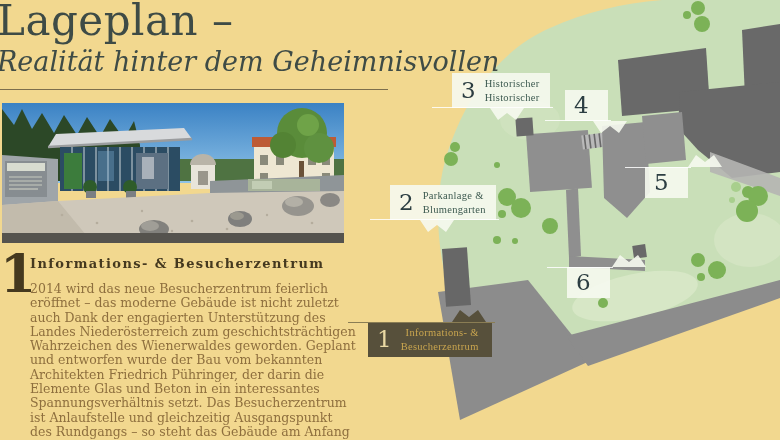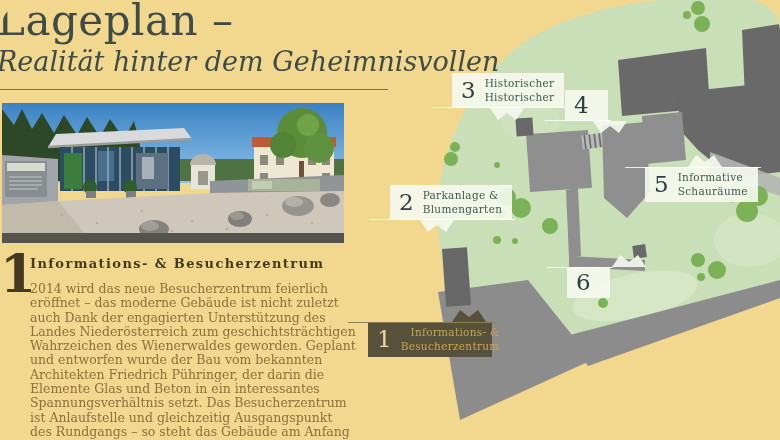--- a/index.html
+++ b/index.html
@@ -2,21 +2,21 @@
 <html><head>
 <meta charset="utf-8">
 <style>
   html,body{margin:0;padding:0;}
   body{
     width:780px;height:440px;overflow:hidden;
     background:#f2d88f;
     font-family:"DejaVu Serif", serif;
     position:relative;
   }
-  .stage{position:relative;width:780px;height:440px;overflow:hidden;border-radius:32px;}
+  .stage{position:relative;width:780px;height:440px;overflow:hidden;}
 
   
   .hdr{position:absolute;left:0;top:0;width:400px;z-index:2;}
   .hdr h1{
     margin:0;position:absolute;left:-3px;top:-4px;
     font-size:42px;font-weight:normal;letter-spacing:.5px;
     color:#3e4b46;white-space:nowrap;
   }
   .hdr h2{
     margin:0;position:absolute;left:-3px;top:46px;
@@ -48,21 +48,21 @@
   
   .callout{
     position:absolute;z-index:3;display:flex;align-items:center;
     background:rgba(246,249,239,.9);
     padding:4px 10px 4px 9px;white-space:nowrap;
   }
   .callout .num{
     font-size:23px;color:#2c3e42;line-height:1;margin-right:9px;
   }
   .callout .txt{
-    font-size:10.5px;line-height:1.3;color:#3d5a50;letter-spacing:.3px;
+    font-size:10.5px;line-height:1.3;color:#3d5a50;letter-spacing:.3px;font-family:Liberation Serif, serif;
   }
   .callout .ptr{position:absolute;width:34px;height:13px;}
   .callout .ptr polygon{fill:rgba(246,249,239,.9);}
   .callout.line-bottom::after,
   .callout.line-top::after{
     content:"";position:absolute;left:-20px;right:-3px;height:1px;
     background:rgba(255,255,255,.85);
   }
   .callout.line-bottom::after{bottom:0;}
   .callout.line-top::after{top:0;}
@@ -298,23 +298,20 @@
 
   <div class="callout line-bottom c4">
     <span class="num">4</span>
     <svg class="ptr" viewBox="0 0 34 13">
         <polygon points="0,0 34,0 26,12 17,5 8,12"></polygon>
       </svg>
   </div>
 
   <div class="callout line-top c5">
     <span class="num">5</span>
-    <span class="txt">
-      <span>Informative</span><br><span>Schauräume</span>
-    </span>
     <svg class="ptr" viewBox="0 0 34 13">
         <polygon points="0,13 8,1 17,8 26,1 34,13"></polygon>
       </svg>
   </div>
 
   <div class="callout line-top c6">
     <span class="num">6</span>
     <svg class="ptr" viewBox="0 0 34 13">
         <polygon points="0,13 8,1 17,8 26,1 34,13"></polygon>
       </svg>

